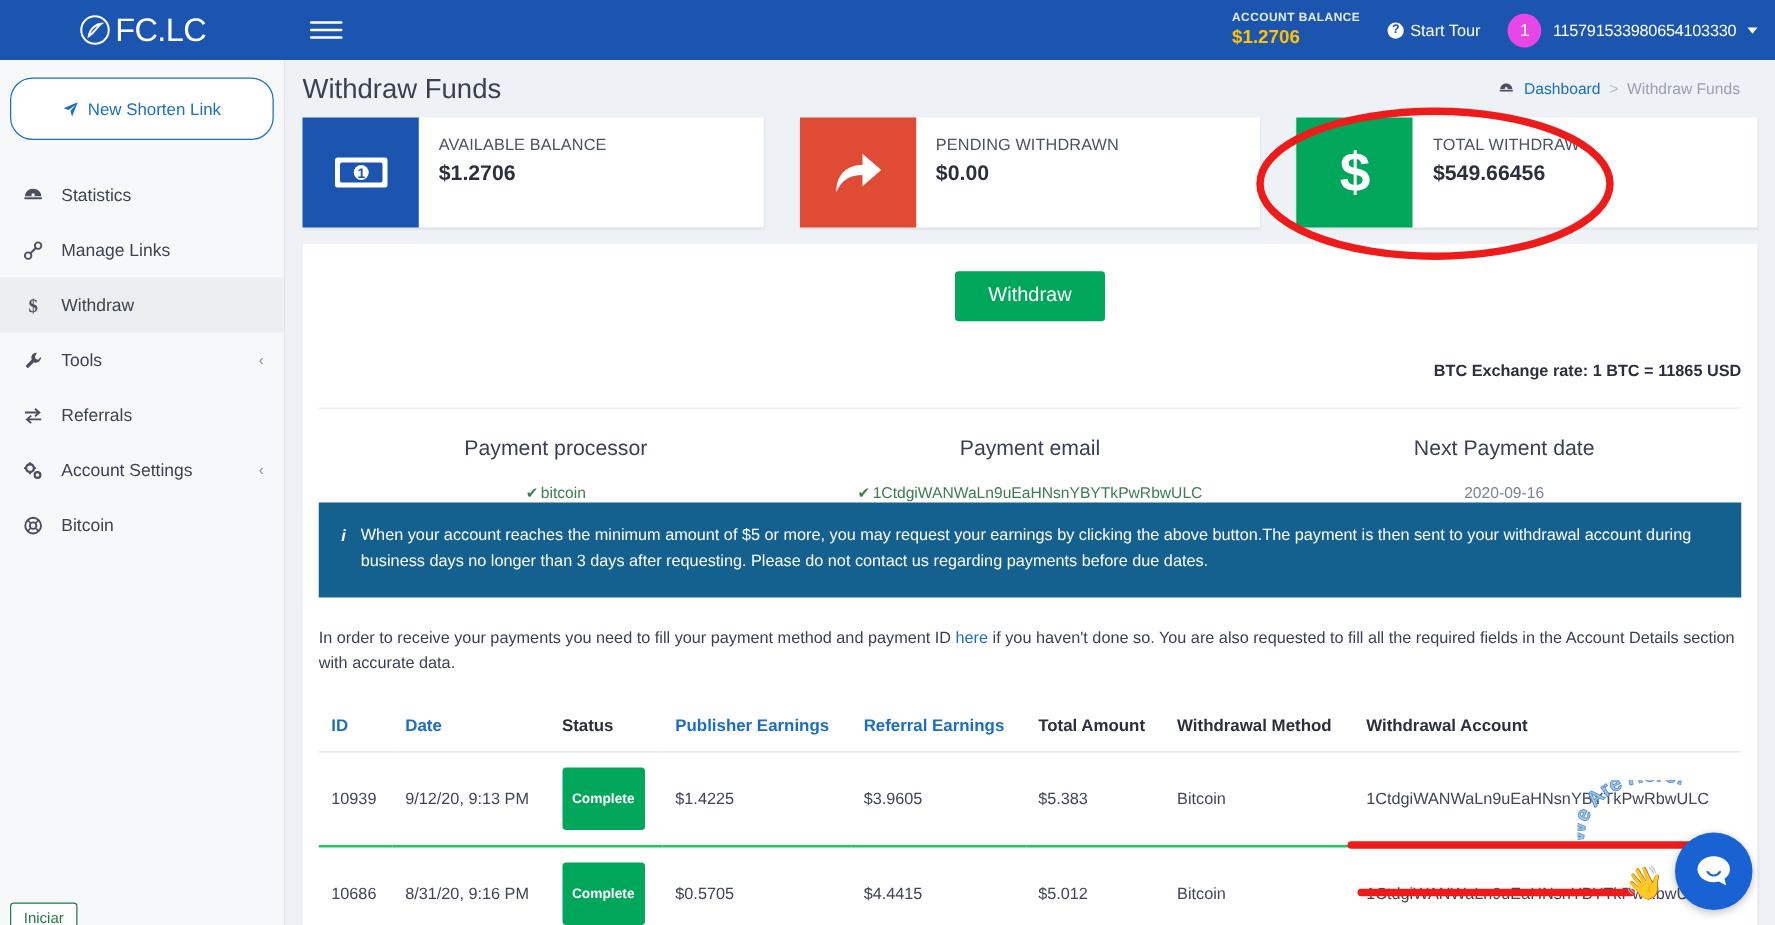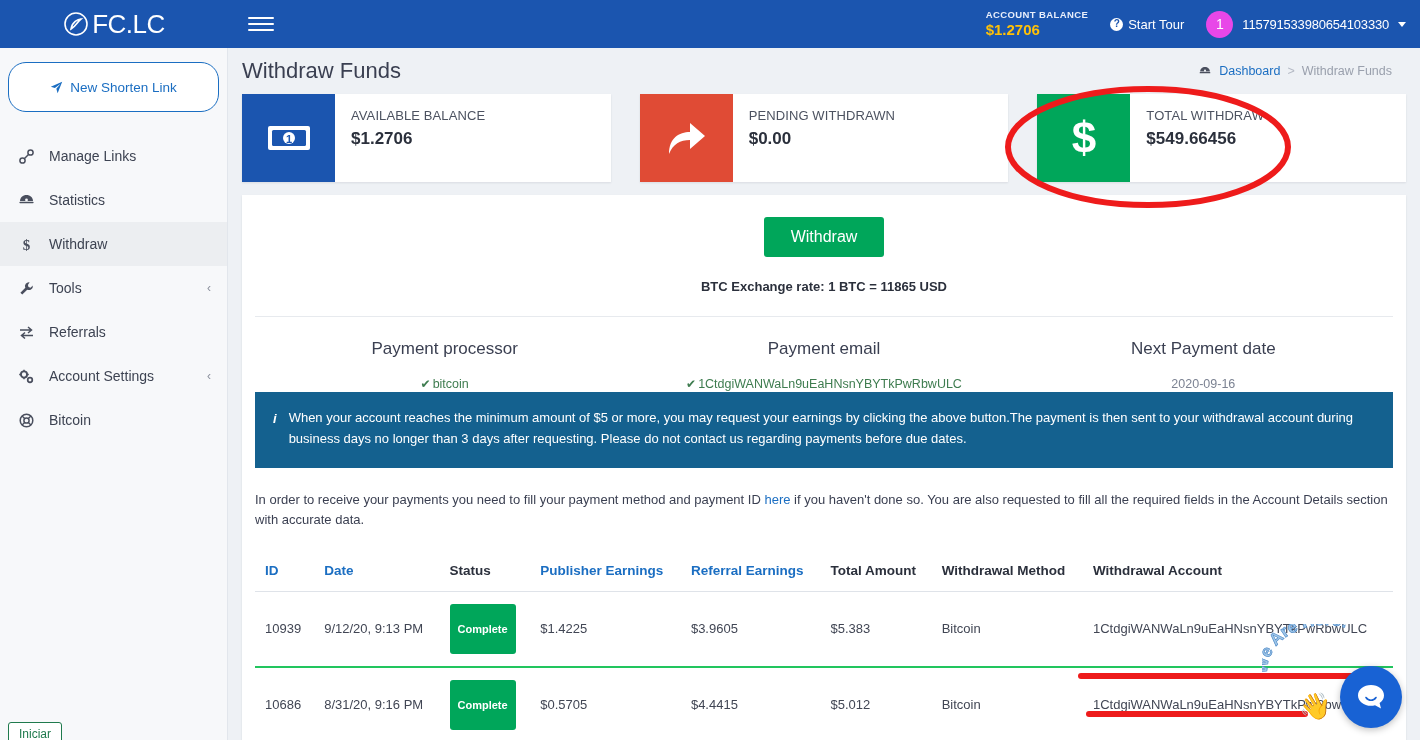--- a/index.html
+++ b/index.html
@@ -151,22 +151,22 @@
     box-shadow: 0 1px 2px rgba(30,40,60,.10);
     padding: 22px 13px 0 13px;
   }
   .withdraw-btn {
     display: block; margin: 0 auto;
     background: #00a65a; color: #fff; border: 0;
     font-size: 16px; padding: 11px 27px; border-radius: 3px;
     cursor: pointer; font-family: inherit;
   }
   .btc-rate {
-    text-align: center; font-size: 13px; font-weight: 700;
-    color: #2b303c; margin-top: 22px;
+    text-align: right; font-size: 13px; font-weight: 700;
+    color: #2b303c; margin-top: 32px;
   }
   .hr { border-top: 1px solid #e7eaee; margin-top: 22px; }
   .pay-row { display: flex; padding: 22px 0 1px 0; }
   .pay-col { flex: 1 1 0; text-align: center; }
   .pay-head { font-size: 17px; color: #3a3f51; font-weight: 400; }
   .pay-val {
     margin-top: 18px; font-size: 12.5px; color: #3e7c4f;
     display: flex; align-items: center; justify-content: center; gap: 2px;
   }
   .pay-val.plain { color: #7b8292; }
@@ -271,37 +271,37 @@
       <path d="M15 1 L1 7 L6 8.6 L13 3.5 L7.8 9.6 L9.4 15 Z" fill="#1b6ec2"></path>
     </svg>
     <span>New Shorten Link</span>
   </div>
 
   <div class="nav">
 
     <div class="nav-item">
       <span class="nav-ico">
         <svg width="17" height="17" viewBox="0 0 17 17">
+            <path d="M8.5 3 C4.9 3 2 5.6 2 9 L15 9 C15 5.6 12.1 3 8.5 3 Z" fill="#4a4f5e"></path>
+            <circle cx="8.5" cy="8" r="1.4" fill="#f7f8fa"></circle>
+            <rect x="1.4" y="9.8" width="14.2" height="1.5" rx=".7" fill="#4a4f5e"></rect>
+          </svg>
+      </span>
+      <span class="nav-label">Statistics</span>
+    </div>
+
+    <div class="nav-item">
+      <span class="nav-ico">
+        <svg width="17" height="17" viewBox="0 0 17 17">
             <path d="M6 11 L11 6" stroke="#4a4f5e" stroke-width="1.5"></path>
             <circle cx="4.5" cy="12.5" r="2.6" fill="none" stroke="#4a4f5e" stroke-width="1.5"></circle>
             <circle cx="12.5" cy="4.5" r="2.6" fill="none" stroke="#4a4f5e" stroke-width="1.5"></circle>
           </svg>
       </span>
       <span class="nav-label">Manage Links</span>
-    </div>
-
-    <div class="nav-item">
-      <span class="nav-ico">
-        <svg width="17" height="17" viewBox="0 0 17 17">
-            <path d="M8.5 3 C4.9 3 2 5.6 2 9 L15 9 C15 5.6 12.1 3 8.5 3 Z" fill="#4a4f5e"></path>
-            <circle cx="8.5" cy="8" r="1.4" fill="#f7f8fa"></circle>
-            <rect x="1.4" y="9.8" width="14.2" height="1.5" rx=".7" fill="#4a4f5e"></rect>
-          </svg>
-      </span>
-      <span class="nav-label">Statistics</span>
     </div>
 
     <div class="nav-item active">
       <span class="nav-ico">
         <svg width="17" height="17" viewBox="0 0 17 17">
             <text x="8.5" y="13.5" font-size="15" font-family="Liberation Serif, serif" font-weight="700" fill="#4a4f5e" text-anchor="middle">$</text>
           </svg>
       </span>
       <span class="nav-label">Withdraw</span>
     </div>

